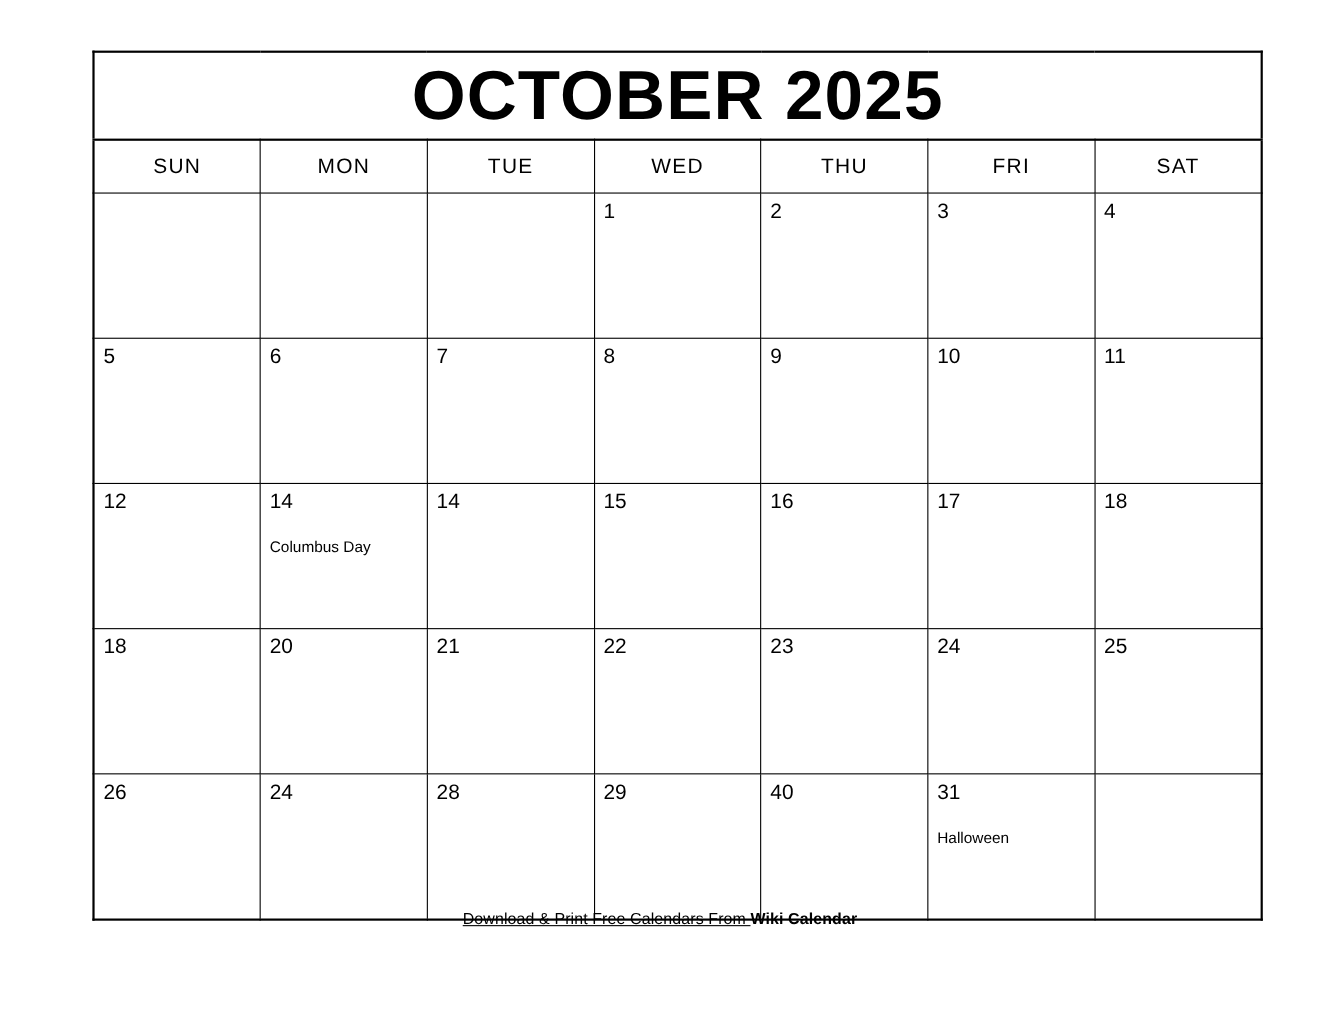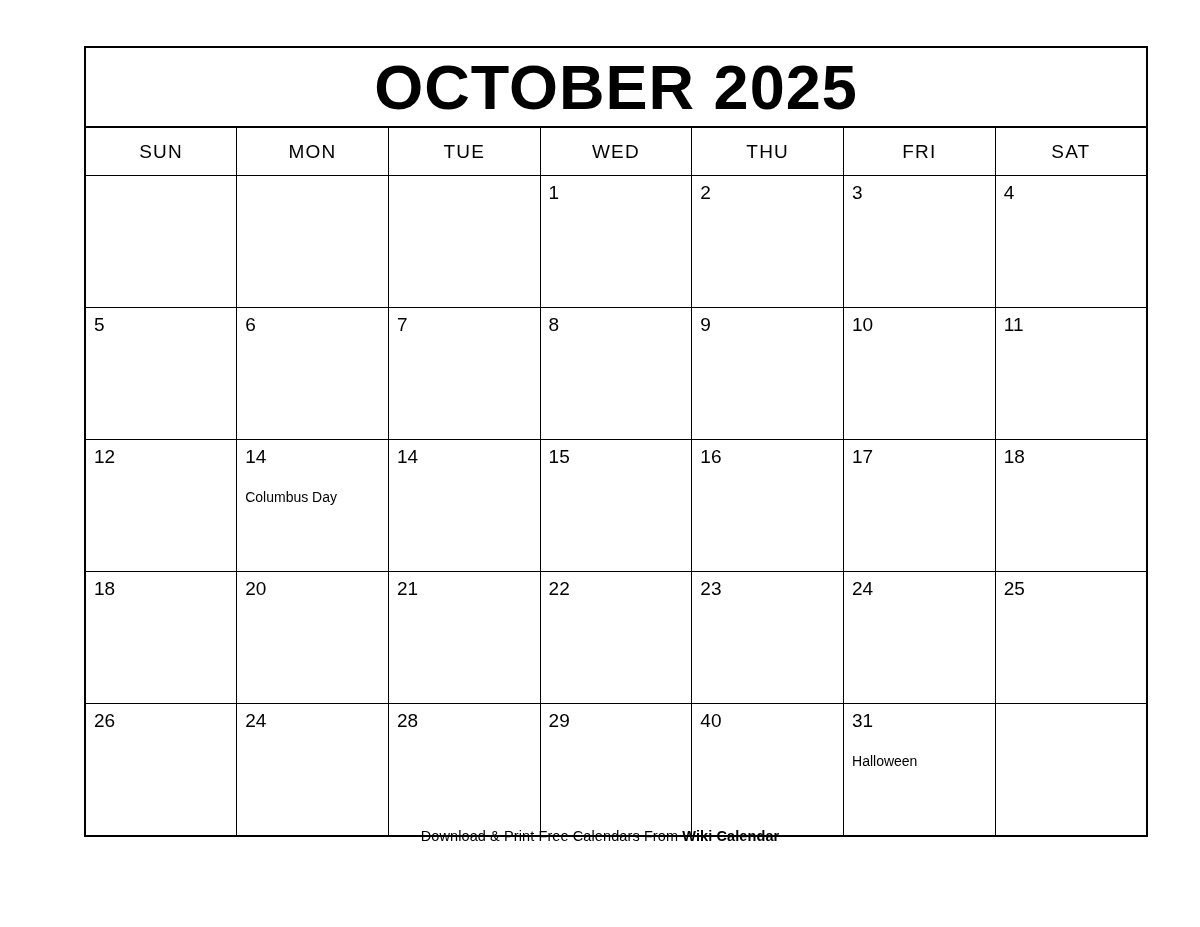--- a/index.html
+++ b/index.html
@@ -88,21 +88,21 @@
   .footer {
     position: absolute;
     left: 0;
     right: 0;
     top: 828px;
     text-align: center;
     font-size: 14.5px;
     font-weight: bold;
     letter-spacing: 0.1px;
   }
-  .footer .normal { font-weight: normal; }
+  .footer .normal { font-weight: normal; text-decoration: underline; }
 </style>
 </head>
 <body>
 
 <div class="calendar-wrap">
   <table class="calendar">
     <tbody>
       <tr class="title-row">
         <td colspan="7">
           <div class="title">OCTOBER 2025</div>

